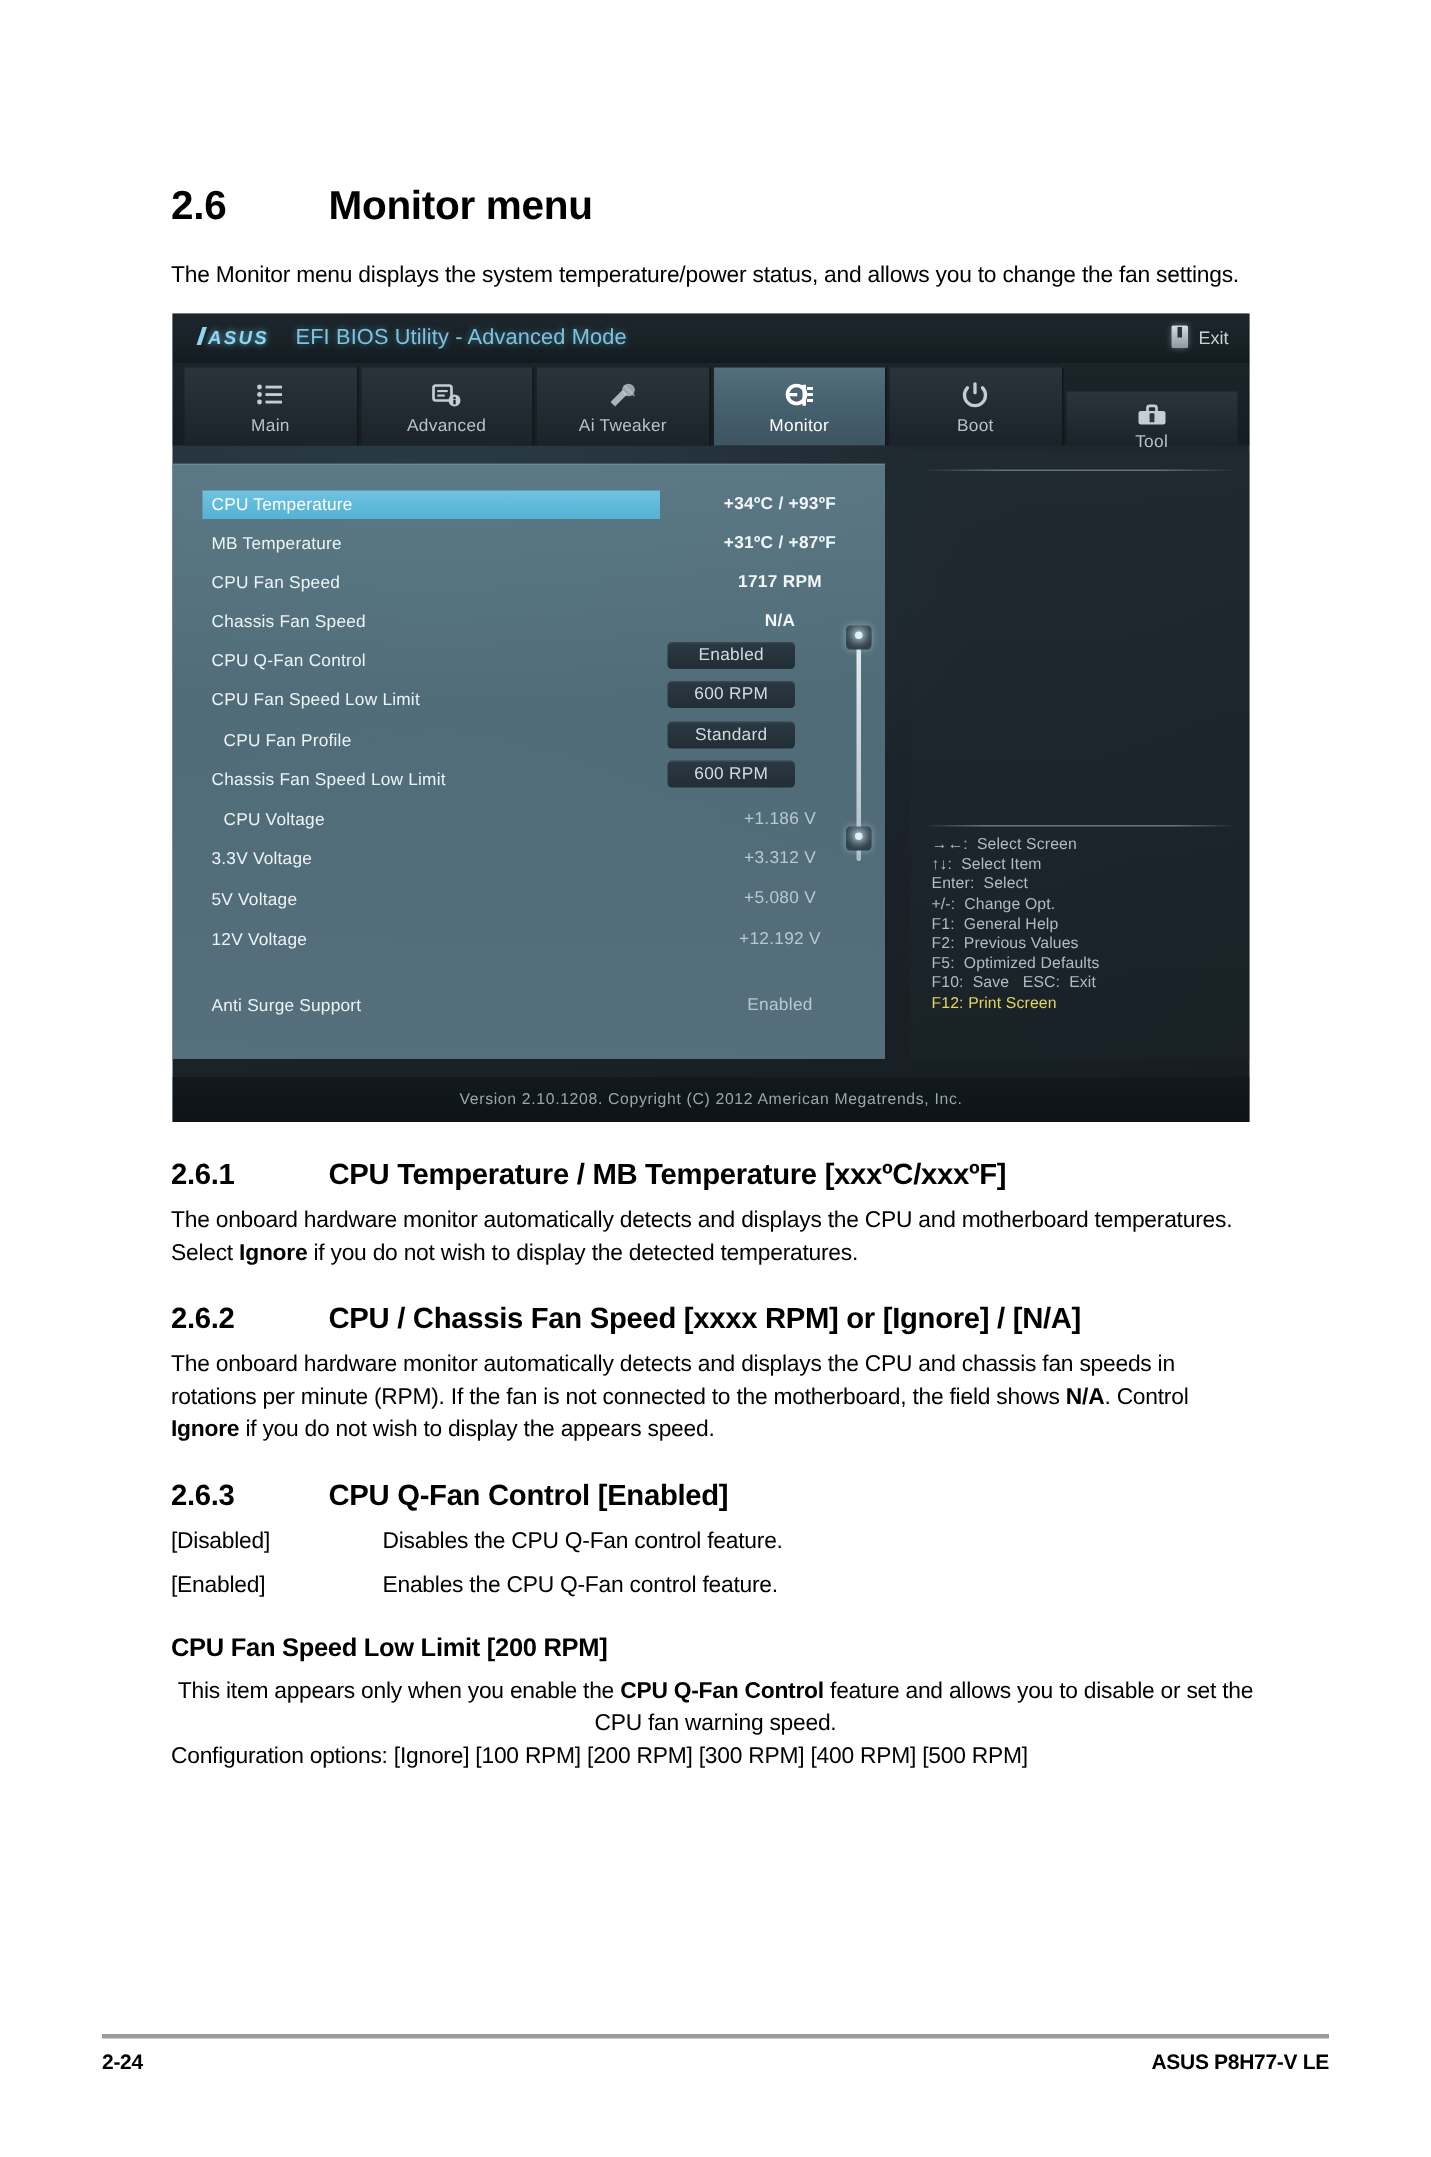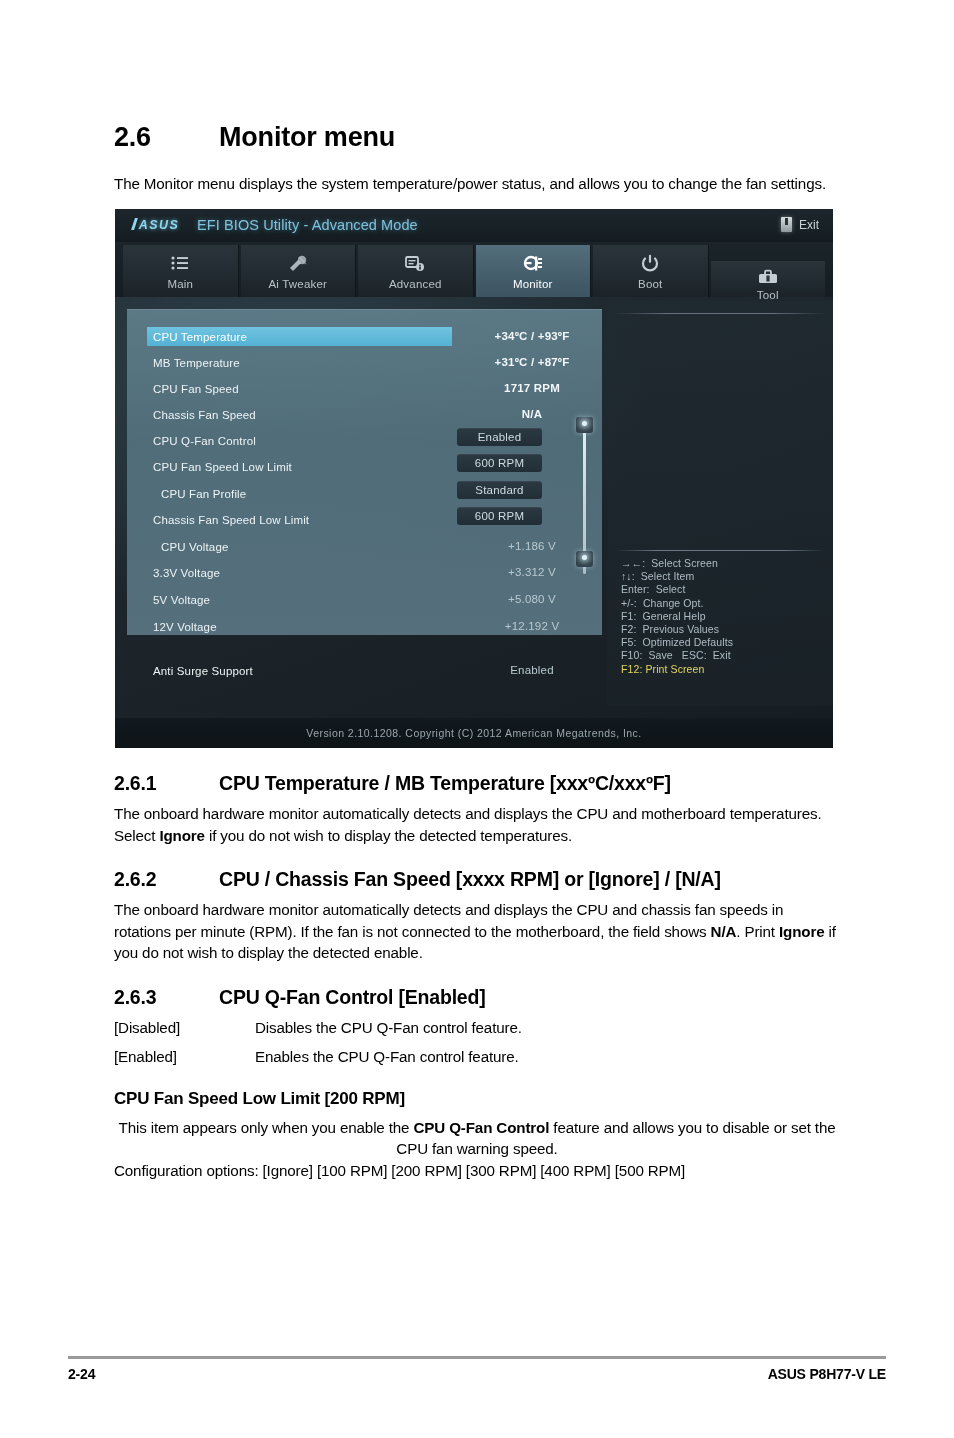--- a/index.html
+++ b/index.html
@@ -225,22 +225,22 @@
   .tab.active .tab-label { color: #ffffff; }
 
   
   .bios-body {
     position: absolute;
     left: 0; top: 88px;
     width: 718px; height: 421px;
   }
   .panel-left {
     position: absolute;
-    left: 12px; top: 12px;
-    width: 475px; height: 326px;
+    left: 0; top: 12px;
+    width: 475px; height: 397px;
     background: linear-gradient(180deg, rgba(96,126,140,0.92) 0%, rgba(84,113,126,0.92) 40%, rgba(90,118,131,0.92) 100%);
     box-shadow: inset 0 1px 0 rgba(255,255,255,0.12);
   }
   .panel-right {
     position: absolute;
     left: 492px; top: 4px;
     width: 226px; height: 405px;
     background: linear-gradient(180deg, rgba(33,43,50,0.6) 0%, rgba(27,36,42,0.6) 100%);
   }
 
@@ -429,40 +429,40 @@
             <circle cx="3" cy="13" r="1.6" fill="currentColor"></circle>
               <rect x="7" y="12.1" width="11" height="1.9" fill="currentColor"></rect>
           </svg>
         </span>
         <span class="tab-label">Main</span>
       </div>
 
       <div class="tab">
         <span class="tab-icon">
           <svg width="22" height="18" viewBox="0 0 22 18" fill="none">
-            <path d="M3 13 L11 5 L14 8 L6 16 Z" fill="currentColor" opacity="0.85"></path>
-            <circle cx="15" cy="5" r="4.2" fill="currentColor" opacity="0.75"></circle>
-            <path d="M12 2 L19 9" stroke="currentColor" stroke-width="1.5" opacity="0.5"></path>
-          </svg>
-        </span>
-        <span class="tab-label">Ai  Tweaker</span>
-      </div>
-
-      <div class="tab">
-        <span class="tab-icon">
-          <svg width="22" height="18" viewBox="0 0 22 18" fill="none">
             <rect x="2" y="2" width="12" height="10" rx="1.5" stroke="currentColor" stroke-width="1.8"></rect>
             <rect x="4.5" y="5" width="7" height="1.4" fill="currentColor"></rect>
             <rect x="4.5" y="8" width="5" height="1.4" fill="currentColor"></rect>
             <circle cx="16" cy="12" r="4" fill="currentColor"></circle>
             <rect x="15.2" y="9.6" width="1.6" height="1.5" fill="#222b31"></rect>
             <rect x="15.2" y="11.6" width="1.6" height="3" fill="#222b31"></rect>
           </svg>
         </span>
         <span class="tab-label">Advanced</span>
+      </div>
+
+      <div class="tab">
+        <span class="tab-icon">
+          <svg width="22" height="18" viewBox="0 0 22 18" fill="none">
+            <path d="M3 13 L11 5 L14 8 L6 16 Z" fill="currentColor" opacity="0.85"></path>
+            <circle cx="15" cy="5" r="4.2" fill="currentColor" opacity="0.75"></circle>
+            <path d="M12 2 L19 9" stroke="currentColor" stroke-width="1.5" opacity="0.5"></path>
+          </svg>
+        </span>
+        <span class="tab-label">Ai  Tweaker</span>
       </div>
 
       <div class="tab active">
         <span class="tab-icon">
           <svg width="22" height="19" viewBox="0 0 22 19" fill="none">
             <path d="M9 3 a6 6 0 1 0 0 12 a6 6 0 1 0 0 -12" stroke="currentColor" stroke-width="2.4" fill="none" stroke-linecap="round"></path>
             <rect x="3.5" y="8" width="6" height="2.2" fill="currentColor"></rect>
             <rect x="13" y="2.5" width="2.3" height="14" fill="currentColor"></rect>
             <rect x="16" y="4" width="4" height="2" fill="currentColor"></rect>
             <rect x="16" y="8" width="4" height="2" fill="currentColor"></rect>
@@ -599,21 +599,21 @@
     <h2 class="h2">
       <span class="num">2.6.1</span>
       <span>CPU Temperature / MB Temperature [xxxºC/xxxºF]</span>
     </h2>
     <p class="para"><span>The onboard hardware monitor automatically detects and displays the CPU and motherboard temperatures. Select </span><b>Ignore</b><span> if you do not wish to display the detected temperatures.</span></p>
 
     <h2 class="h2">
       <span class="num">2.6.2</span>
       <span>CPU / Chassis Fan Speed [xxxx RPM] or [Ignore] / [N/A]</span>
     </h2>
-    <p class="para"><span>The onboard hardware monitor automatically detects and displays the CPU and chassis fan speeds in rotations per minute (RPM). If the fan is not connected to the motherboard, the field shows </span><b>N/A</b><span>. Print </span><b>Ignore</b><span> if you do not wish to display the detected enable.</span></p>
+    <p class="para"><span>The onboard hardware monitor automatically detects and displays the CPU and chassis fan speeds in rotations per minute (RPM). If the fan is not connected to the motherboard, the field shows </span><b>N/A</b><span>. Control </span><b>Ignore</b><span> if you do not wish to display the appears speed.</span></p>
 
     <h2 class="h2">
       <span class="num">2.6.3</span>
       <span>CPU Q-Fan Control [Enabled]</span>
     </h2>
 
     <div class="optrow">
       <span class="opt-key">[Disabled]</span>
       <span>Disables the CPU Q-Fan control feature.</span>
     </div>

